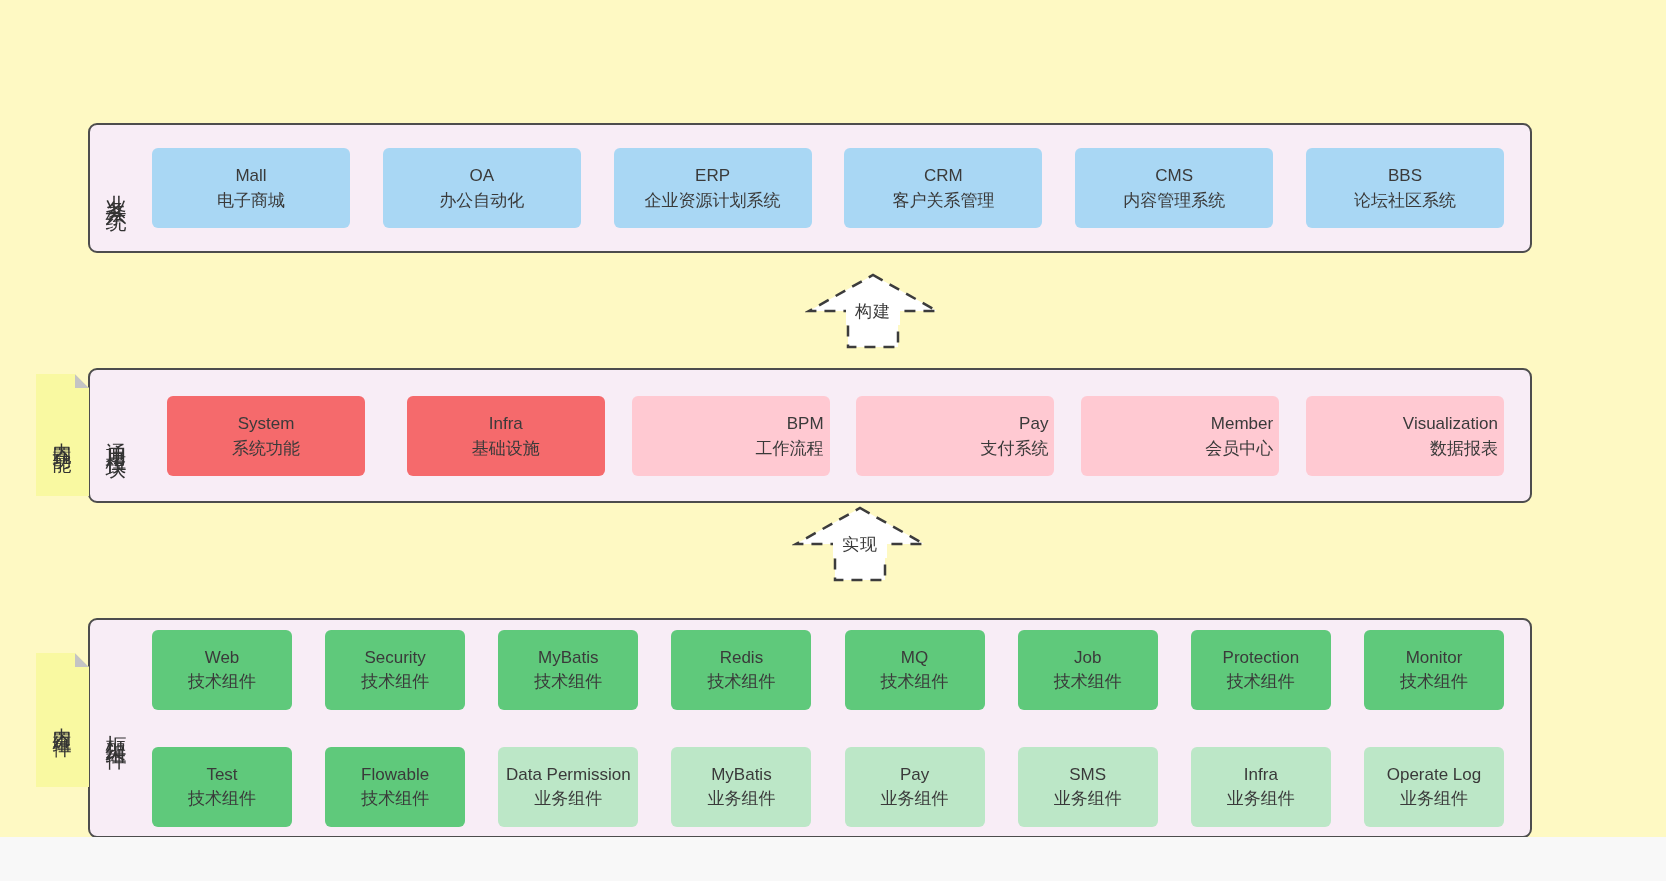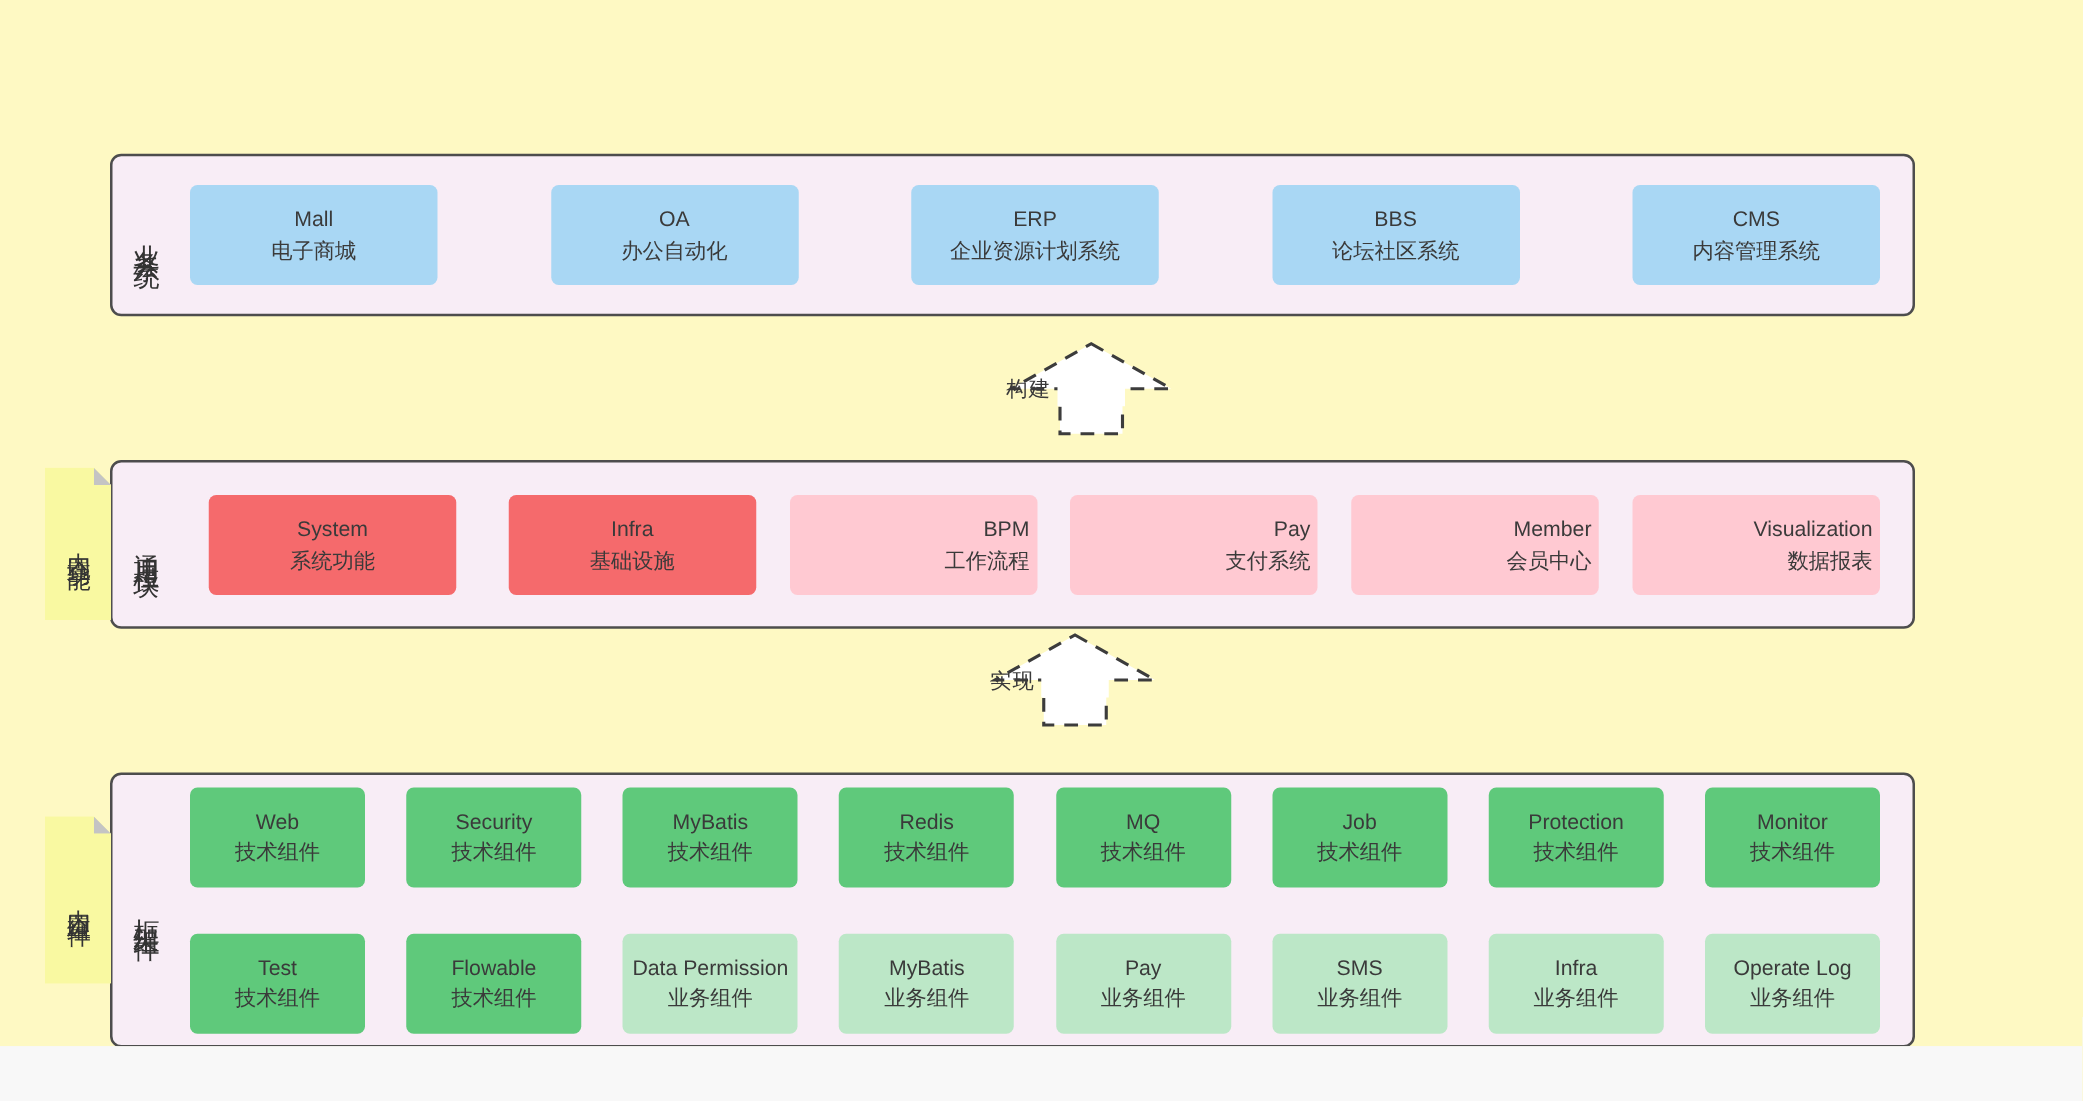--- a/index.html
+++ b/index.html
@@ -35,21 +35,21 @@
   .box.small { width:140px; line-height:24px; }
   .blue        { background:#a9d7f4; }
   .red         { background:#f56a6c;margin-left:15px; }
   .pink        { background:#ffc9d2;align-items:flex-end; }
   .green       { background:#5fc97b; }
   .green-light { background:#bce7c7; }
 
   .arrow { position:absolute; width:136px; height:78px; }
   .arrow svg { display:block; }
   .arrow-label {
-    position:absolute; left:0; right:0; top:28px; 
+    position:absolute; left:0; right:0; top:28px; text-align:center;
     font-size:17px; color:#3a3a3a; letter-spacing:1px;
   }
 
   .note {
     position:absolute; left:36px; width:53px; background:#f9f9a1;
     clip-path:polygon(0 0, 39px 0, 53px 14px, 53px 100%, 0 100%);
     display:flex; align-items:center; justify-content:center; z-index:5;
   }
   .note-fold {
     position:absolute; left:39px; top:0; width:14px; height:14px;
@@ -74,26 +74,30 @@
       </div>
       <div class="box blue">
         <div>OA</div>
         <div>办公自动化</div>
       </div>
       <div class="box blue">
         <div>ERP</div>
         <div>企业资源计划系统</div>
       </div>
       <div class="box blue">
+        <div>CRM</div>
+        <div>客户关系管理</div>
+      </div>
+      <div class="box blue">
+        <div>CMS</div>
+        <div>内容管理系统</div>
+      </div>
+      <div class="box blue">
         <div>BBS</div>
         <div>论坛社区系统</div>
-      </div>
-      <div class="box blue">
-        <div>CMS</div>
-        <div>内容管理系统</div>
       </div>
     </div>
   </div>
 
   <div class="arrow" style="left:805px;top:272px;">
     <svg width="136" height="78" viewBox="0 0 136 78">
       <path d="M68 3 L132 39 L93 39 L93 75 L43 75 L43 39 L4 39 Z" fill="#ffffff" stroke="#3c3c3c" stroke-width="2.5" stroke-dasharray="11 8"></path>
       <rect x="41" y="25" width="54" height="28" fill="#ffffff"></rect>
     </svg>
     <span class="arrow-label">构建</span>

